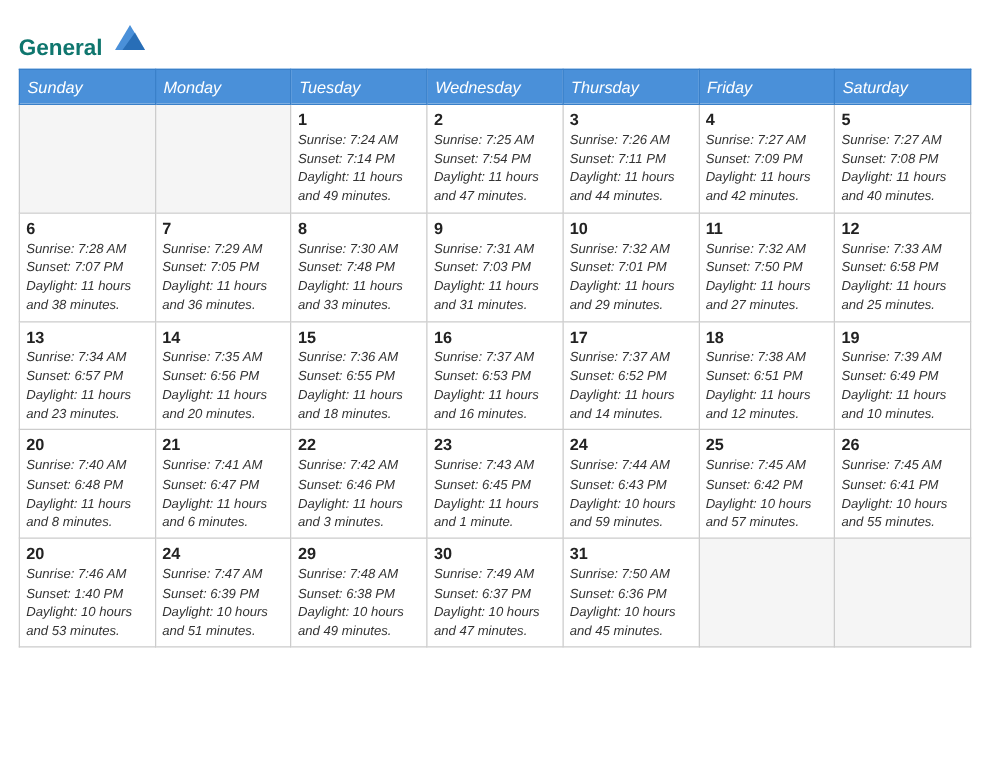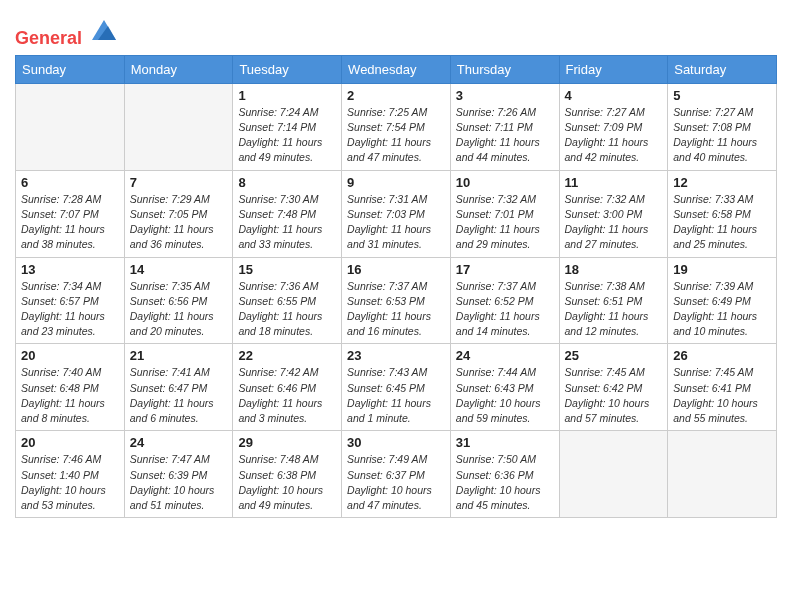--- a/index.html
+++ b/index.html
@@ -21,21 +21,21 @@
       align-items: center;
       margin-top: 6px;
     }
     .logo-text {
       font-size: 18px;
       font-weight: bold;
       color: #1a3a5c;
       line-height: 1.1;
     }
     .logo-text span {
-      color: #ef4444;
+      color: #0f766e;
     }
     .logo-icon {
       width: 28px;
       height: 28px;
       margin-left: 3px;
     }
     .title-block {
       text-align: right;
     }
     .month-title {
@@ -56,20 +56,21 @@
       font-size: 11px;
     }
     .calendar th {
       background: #4a90d9;
       color: #fff;
       text-align: left;
       padding: 6px 6px;
       font-size: 13px;
       font-weight: normal;
       border: 1px solid #3a80c9;
+      font-style: italic;
     }
     .calendar td {
       border: 1px solid #ccc;
       vertical-align: top;
       padding: 4px 5px;
       width: 108px;
       min-height: 80px;
       background: #fff;
     }
     .calendar td.empty {
@@ -184,21 +185,21 @@
         </td>
         <td>
           <span class="day-num">10</span>
           <div class="day-info">Sunrise: 7:32 AM
 Sunset: 7:01 PM
 Daylight: 11 hours and 29 minutes.</div>
         </td>
         <td>
           <span class="day-num">11</span>
           <div class="day-info">Sunrise: 7:32 AM
-Sunset: 3:00 PM
+Sunset: 7:50 PM
 Daylight: 11 hours and 27 minutes.</div>
         </td>
         <td>
           <span class="day-num">12</span>
           <div class="day-info">Sunrise: 7:33 AM
 Sunset: 6:58 PM
 Daylight: 11 hours and 25 minutes.</div>
         </td>
       </tr>
       <tr>

